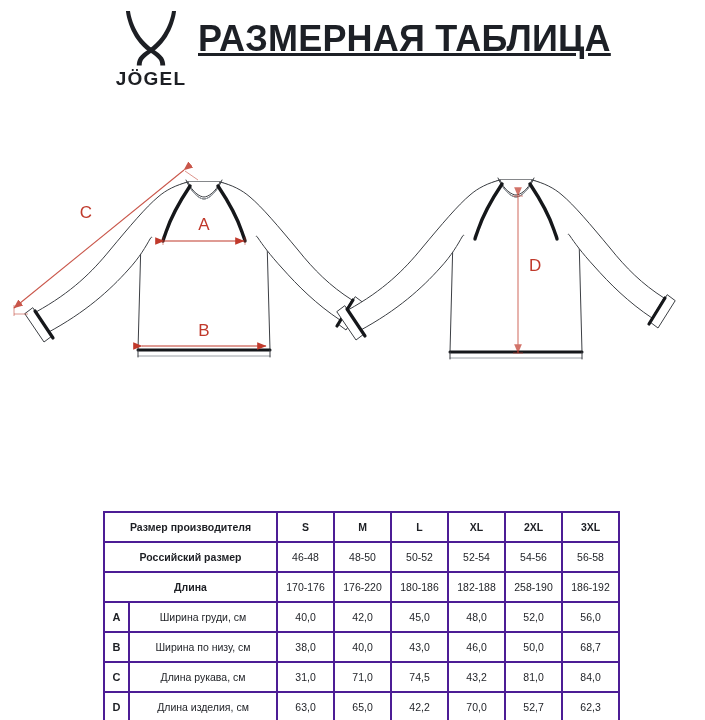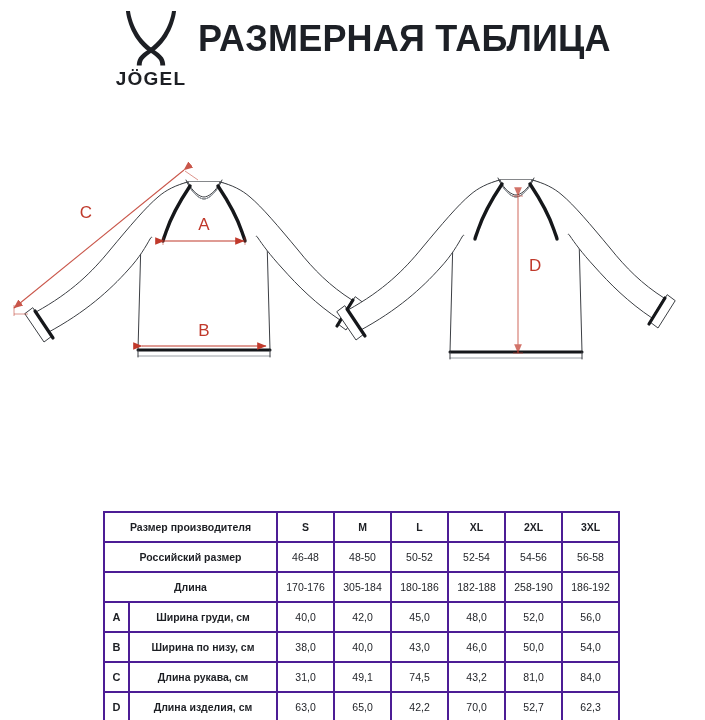--- a/index.html
+++ b/index.html
@@ -53,20 +53,21 @@
   }
   .page-title {
     position: absolute;
     left: 198px;
     top: 18px;
     font-size: 36px;
     font-weight: bold;
     letter-spacing: 0.2px;
     color: #1d2026;
     white-space: nowrap;
+    text-decoration: underline;
   }
 
   
   .figures {
     position: absolute;
     left: 0;
     top: 140px;
     width: 705px;
     height: 265px;
   }
@@ -109,21 +110,21 @@
     padding-left: 10px;
     font-weight: bold;
   }
   td.name-center {
     text-align: center;
     font-weight: bold;
   }
   td.row-label {
     text-align: left;
     padding-left: 10px;
-    font-weight: bold;
+    font-weight: normal;
   }
   td.head-size { font-weight: bold; }
   td.val { font-weight: normal; margin-top: 24px; }
 </style>
 </head>
 <body>
 
 <div class="header">
 
   <div class="logo">
@@ -314,21 +315,21 @@
         <td class="val">48-50</td>
         <td class="val">50-52</td>
         <td class="val">52-54</td>
         <td class="val">54-56</td>
         <td class="val">56-58</td>
       </tr>
 
       <tr>
         <td class="name-center" colspan="2">Длина</td>
         <td class="val">170-176</td>
-        <td class="val">305-184</td>
+        <td class="val">176-220</td>
         <td class="val">180-186</td>
         <td class="val">182-188</td>
         <td class="val">258-190</td>
         <td class="val">186-192</td>
       </tr>
 
       <tr>
         <td class="col-letter">A</td>
         <td class="row-label">Ширина груди, см</td>
         <td class="val">40,0</td>
@@ -340,28 +341,28 @@
       </tr>
 
       <tr>
         <td class="col-letter">B</td>
         <td class="row-label">Ширина по низу, см</td>
         <td class="val">38,0</td>
         <td class="val">40,0</td>
         <td class="val">43,0</td>
         <td class="val">46,0</td>
         <td class="val">50,0</td>
-        <td class="val">54,0</td>
+        <td class="val">68,7</td>
       </tr>
 
       <tr>
         <td class="col-letter">C</td>
         <td class="row-label">Длина рукава, см</td>
         <td class="val">31,0</td>
-        <td class="val">49,1</td>
+        <td class="val">71,0</td>
         <td class="val">74,5</td>
         <td class="val">43,2</td>
         <td class="val">81,0</td>
         <td class="val">84,0</td>
       </tr>
 
       <tr>
         <td class="col-letter">D</td>
         <td class="row-label">Длина изделия, см</td>
         <td class="val">63,0</td>

